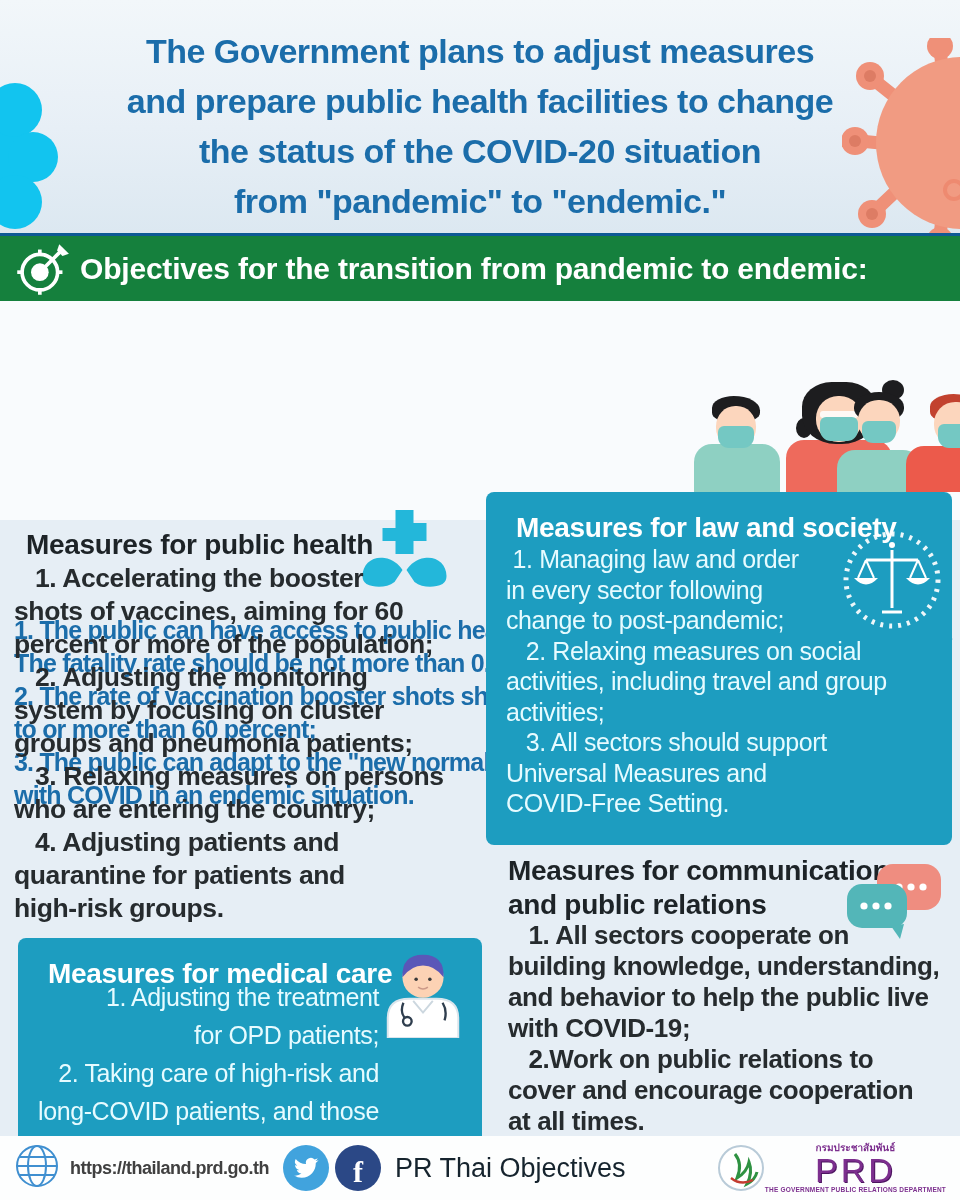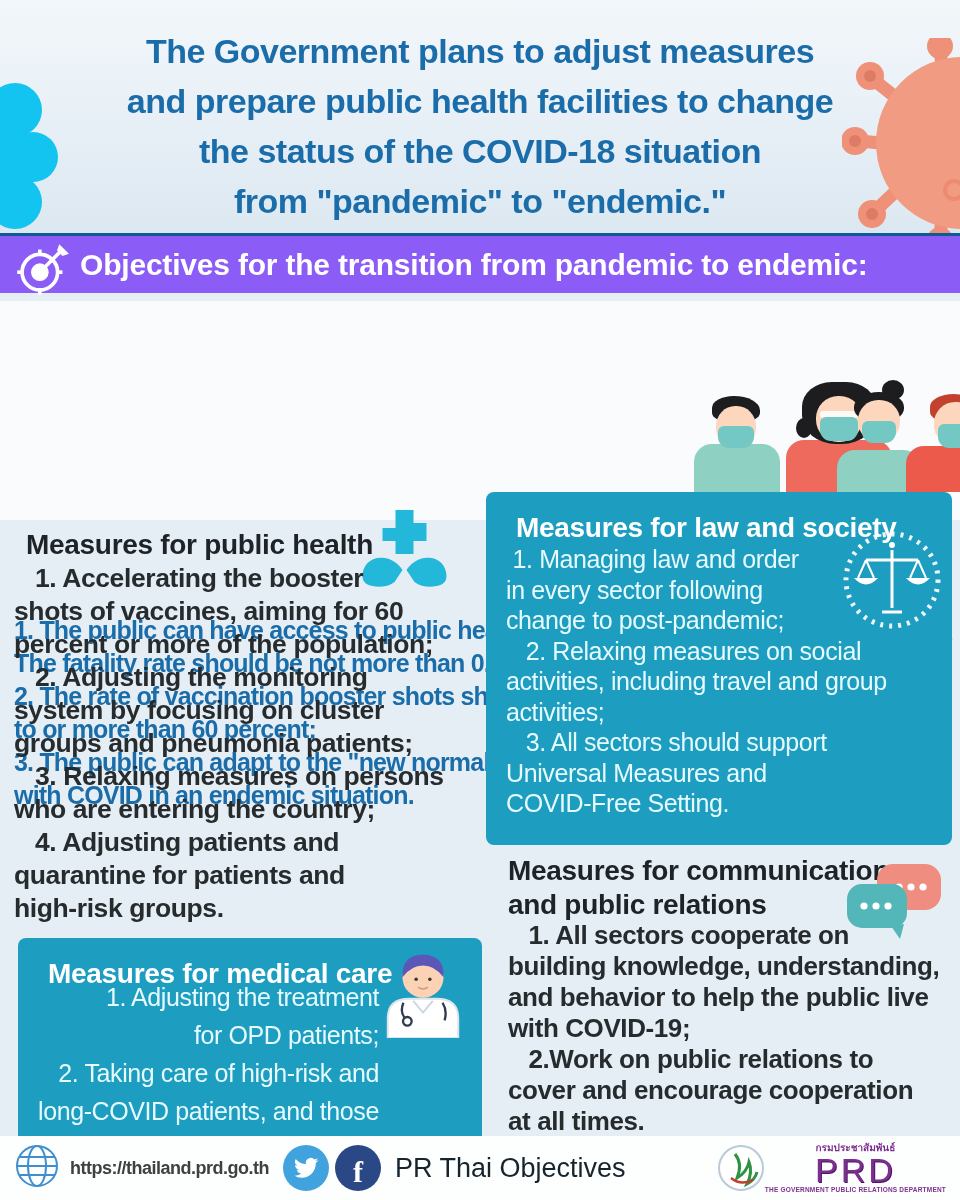--- a/index.html
+++ b/index.html
@@ -9,21 +9,21 @@
   
   .header-bg{position:absolute;left:0;top:0;width:960px;height:233px;
     background:linear-gradient(180deg,#f2f7fa 0%,#e7eff6 55%,#dce8f1 100%);}
   .page-title{position:absolute;left:60px;right:60px;top:26px;margin:0;
     text-align:center;color:#1b6daa;font-size:34px;line-height:50px;font-weight:700;
     letter-spacing:-0.5px;white-space:pre-line;}
   .virus-left{position:absolute;left:-55px;top:52px;}
   .virus-right{position:absolute;left:842px;top:38px;}
 
   
-  .banner{position:absolute;left:0;top:233px;width:960px;height:60px;background:#8b5cf6;
+  .banner{position:absolute;left:0;top:233px;width:960px;height:68px;background:#15803d;
     border-top:3px solid #0d5a94;box-sizing:border-box;display:flex;align-items:center;}
   .banner-icon{position:absolute;left:14px;top:6px;}
   .banner-label{margin-left:80px;color:#ffffff;font-size:30px;font-weight:700;letter-spacing:-0.2px;}
 
   
   .objectives{position:absolute;left:0;top:301px;width:960px;height:219px;background:#f9fbfd;}
   .obj-body{position:absolute;left:14px;top:313px;color:#1b6daa;font-size:25px;font-weight:700;
     line-height:33px;letter-spacing:-0.8px;white-space:pre-wrap;}
   .obj-date{position:absolute;left:732px;top:317px;color:#2e7ab5;font-size:24px;font-weight:400;}
 
@@ -142,21 +142,21 @@
       </g>
       <g fill="none" stroke="#ee8a70" stroke-width="4">
         <circle cx="152" cy="98" r="15"></circle>
           <circle cx="112" cy="152" r="9"></circle>
       </g>
     </svg>
   </div>
 
   <h1 class="page-title">The Government plans to adjust measures
 and prepare public health facilities to change
-the status of the COVID-18 situation
+the status of the COVID-20 situation
 from "pandemic" to "endemic."</h1>
 
   <div class="banner">
     <div class="banner-icon">
       <svg width="56" height="56" viewBox="0 0 52 52">
         <g stroke="#ffffff" stroke-width="3.4" fill="none">
           <circle cx="24" cy="28" r="16.5"></circle>
           <line x1="24" y1="7" x2="24" y2="11.5"></line>
             <line x1="24" y1="44.5" x2="24" y2="49"></line>
           <line x1="3" y1="28" x2="7.5" y2="28"></line>

